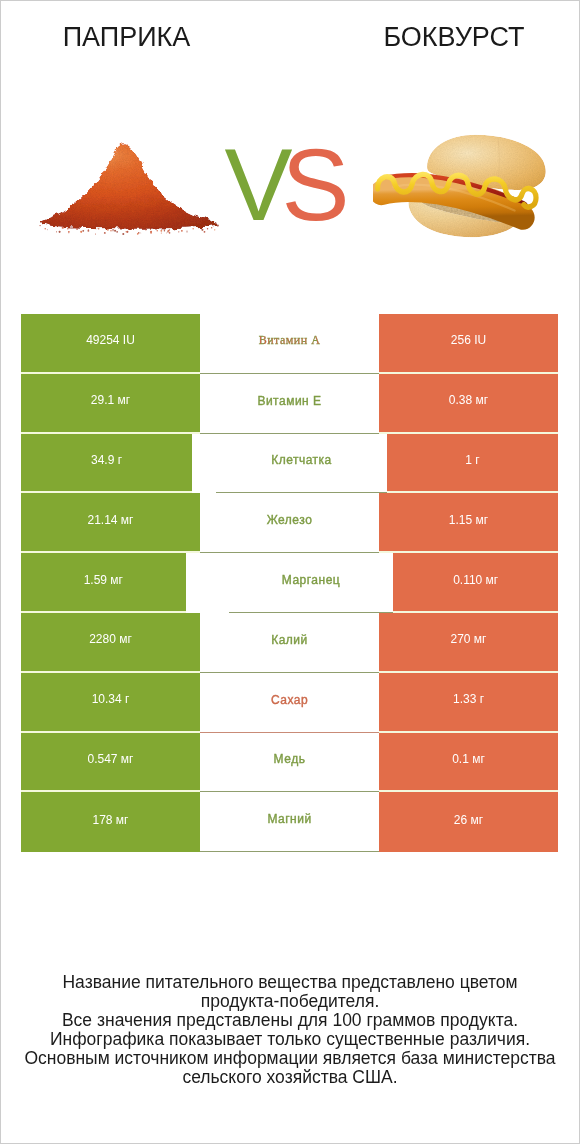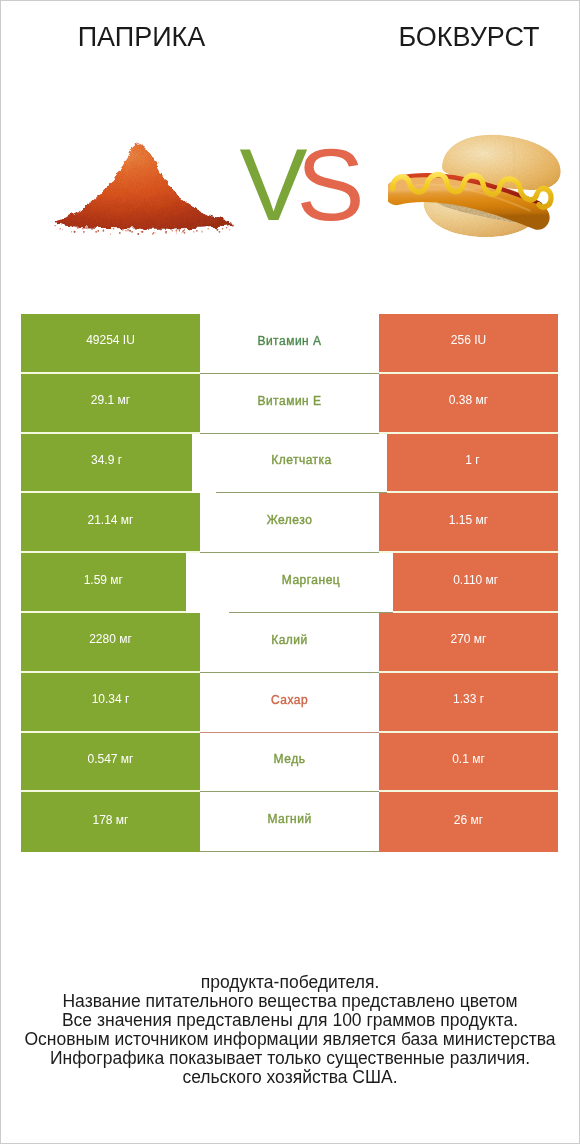--- a/index.html
+++ b/index.html
@@ -1,21 +1,21 @@
 <!DOCTYPE html>
 <html><head>
 <meta charset="utf-8">
 <title>Паприка vs Боквурст</title>
 <style>
   html,body{margin:0;padding:0;background:#ffffff;}
   body{width:580px;height:1144px;font-family:"Liberation Sans",sans-serif;}
   .page{position:relative;width:580px;height:1144px;overflow:hidden;background:#fff;}
   .pageborder{position:absolute;left:0;top:0;width:578px;height:1142px;border:1px solid #cccccc;pointer-events:none;}
 
-  .hdr{position:absolute;top:0;left:15px;width:560px;height:300px;}
+  .hdr{position:absolute;top:0;left:0;width:560px;height:300px;}
   .title{position:absolute;top:22px;font-size:27px;line-height:30px;color:#1a1a1a;text-align:center;white-space:nowrap;}
   .title.l{left:0;width:253px;}
   .title.r{left:326px;width:256px;}
 
   .vs{position:absolute;left:-3px;top:134px;width:580px;text-align:center;font-size:102px;line-height:102px;}
   .vs .v{color:#7ba538;}
   .vs .s{color:#e2674c;margin-left:-11px;}
 
   .prodimg{position:absolute;}
   #paprika-img{left:37px;top:136px;}
@@ -303,21 +303,21 @@
  C 123 52, 140 54, 142 66 C 144 77, 157 82, 160 71 C 163 62, 175 65, 175 75
  C 175 84, 166 87, 162 82" fill="none" stroke="url(#mustG)" stroke-width="5.6" stroke-linecap="round" stroke-linejoin="round"></path>
 </svg>
 
     <div class="vs"><span class="v">V</span><span class="s">S</span></div>
   </div>
 
   <div class="table">
       <div class="row">
         <div class="cell left">49254 IU</div>
-        <div class="cell mid" style="color: #0f766e; -webkit-text-stroke: 0.4px rgb(126, 156, 69);">Витамин А</div>
+        <div class="cell mid" style="color: #ef4444; font-family: Liberation Serif, serif; -webkit-text-stroke: 0.4px rgb(126, 156, 69);">Витамин А</div>
         <div class="cell right">256 IU</div>
       </div>
       <div class="row">
         <div class="cell left">29.1 мг</div>
         <div class="cell mid" style="color: rgb(126, 156, 69); -webkit-text-stroke: 0.4px rgb(126, 156, 69);">Витамин Е</div>
         <div class="cell right">0.38 мг</div>
       </div>
       <div class="row">
         <div class="cell left">34.9 г</div>
         <div class="cell mid" style="color: rgb(126, 156, 69); margin-left: 24px; -webkit-text-stroke: 0.4px rgb(126, 156, 69);">Клетчатка</div>
@@ -349,20 +349,20 @@
         <div class="cell right">0.1 мг</div>
       </div>
       <div class="row">
         <div class="cell left">178 мг</div>
         <div class="cell mid" style="color: rgb(126, 156, 69); -webkit-text-stroke: 0.4px rgb(126, 156, 69);">Магний</div>
         <div class="cell right">26 мг</div>
       </div>
     </div>
 
   <div class="footer">
+      <div>Название питательного вещества представлено цветом</div>
       <div>продукта-победителя.</div>
-      <div>Название питательного вещества представлено цветом</div>
       <div>Все значения представлены для 100 граммов продукта.</div>
+      <div>Инфографика показывает только существенные различия.</div>
       <div>Основным источником информации является база министерства</div>
-      <div>Инфографика показывает только существенные различия.</div>
       <div>сельского хозяйства США.</div>
     </div>
 </div>
 
 </body></html>

